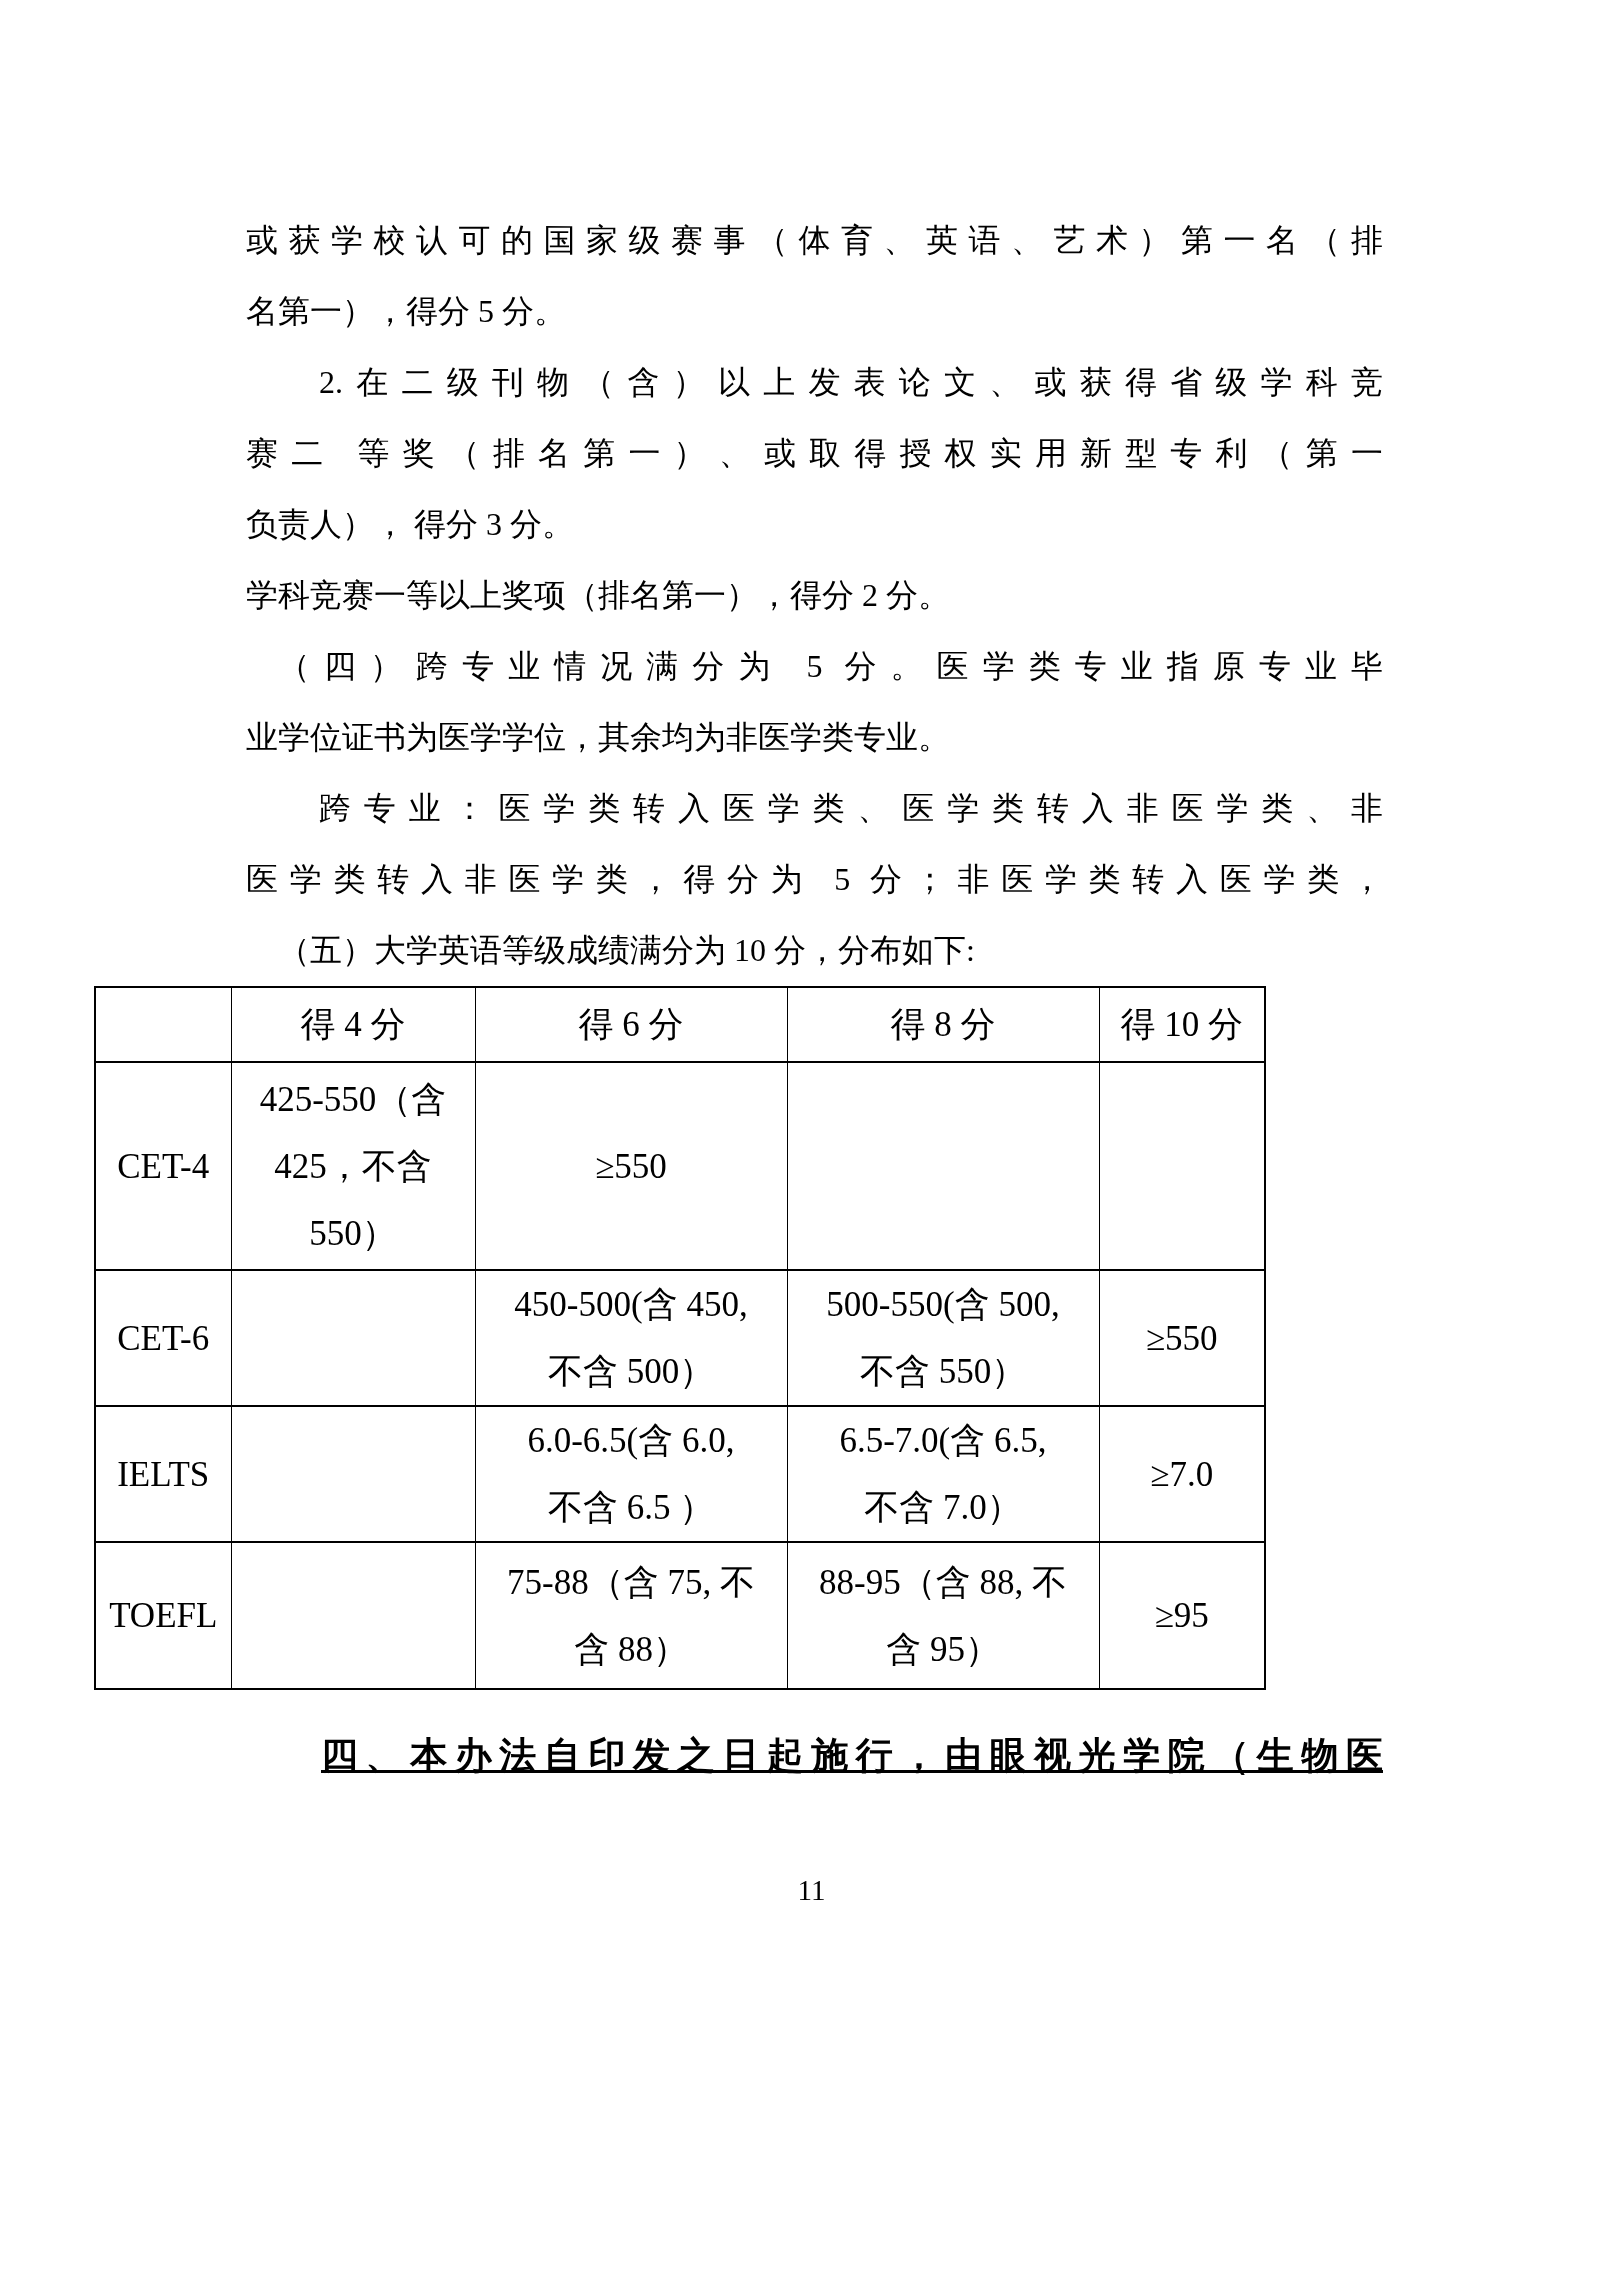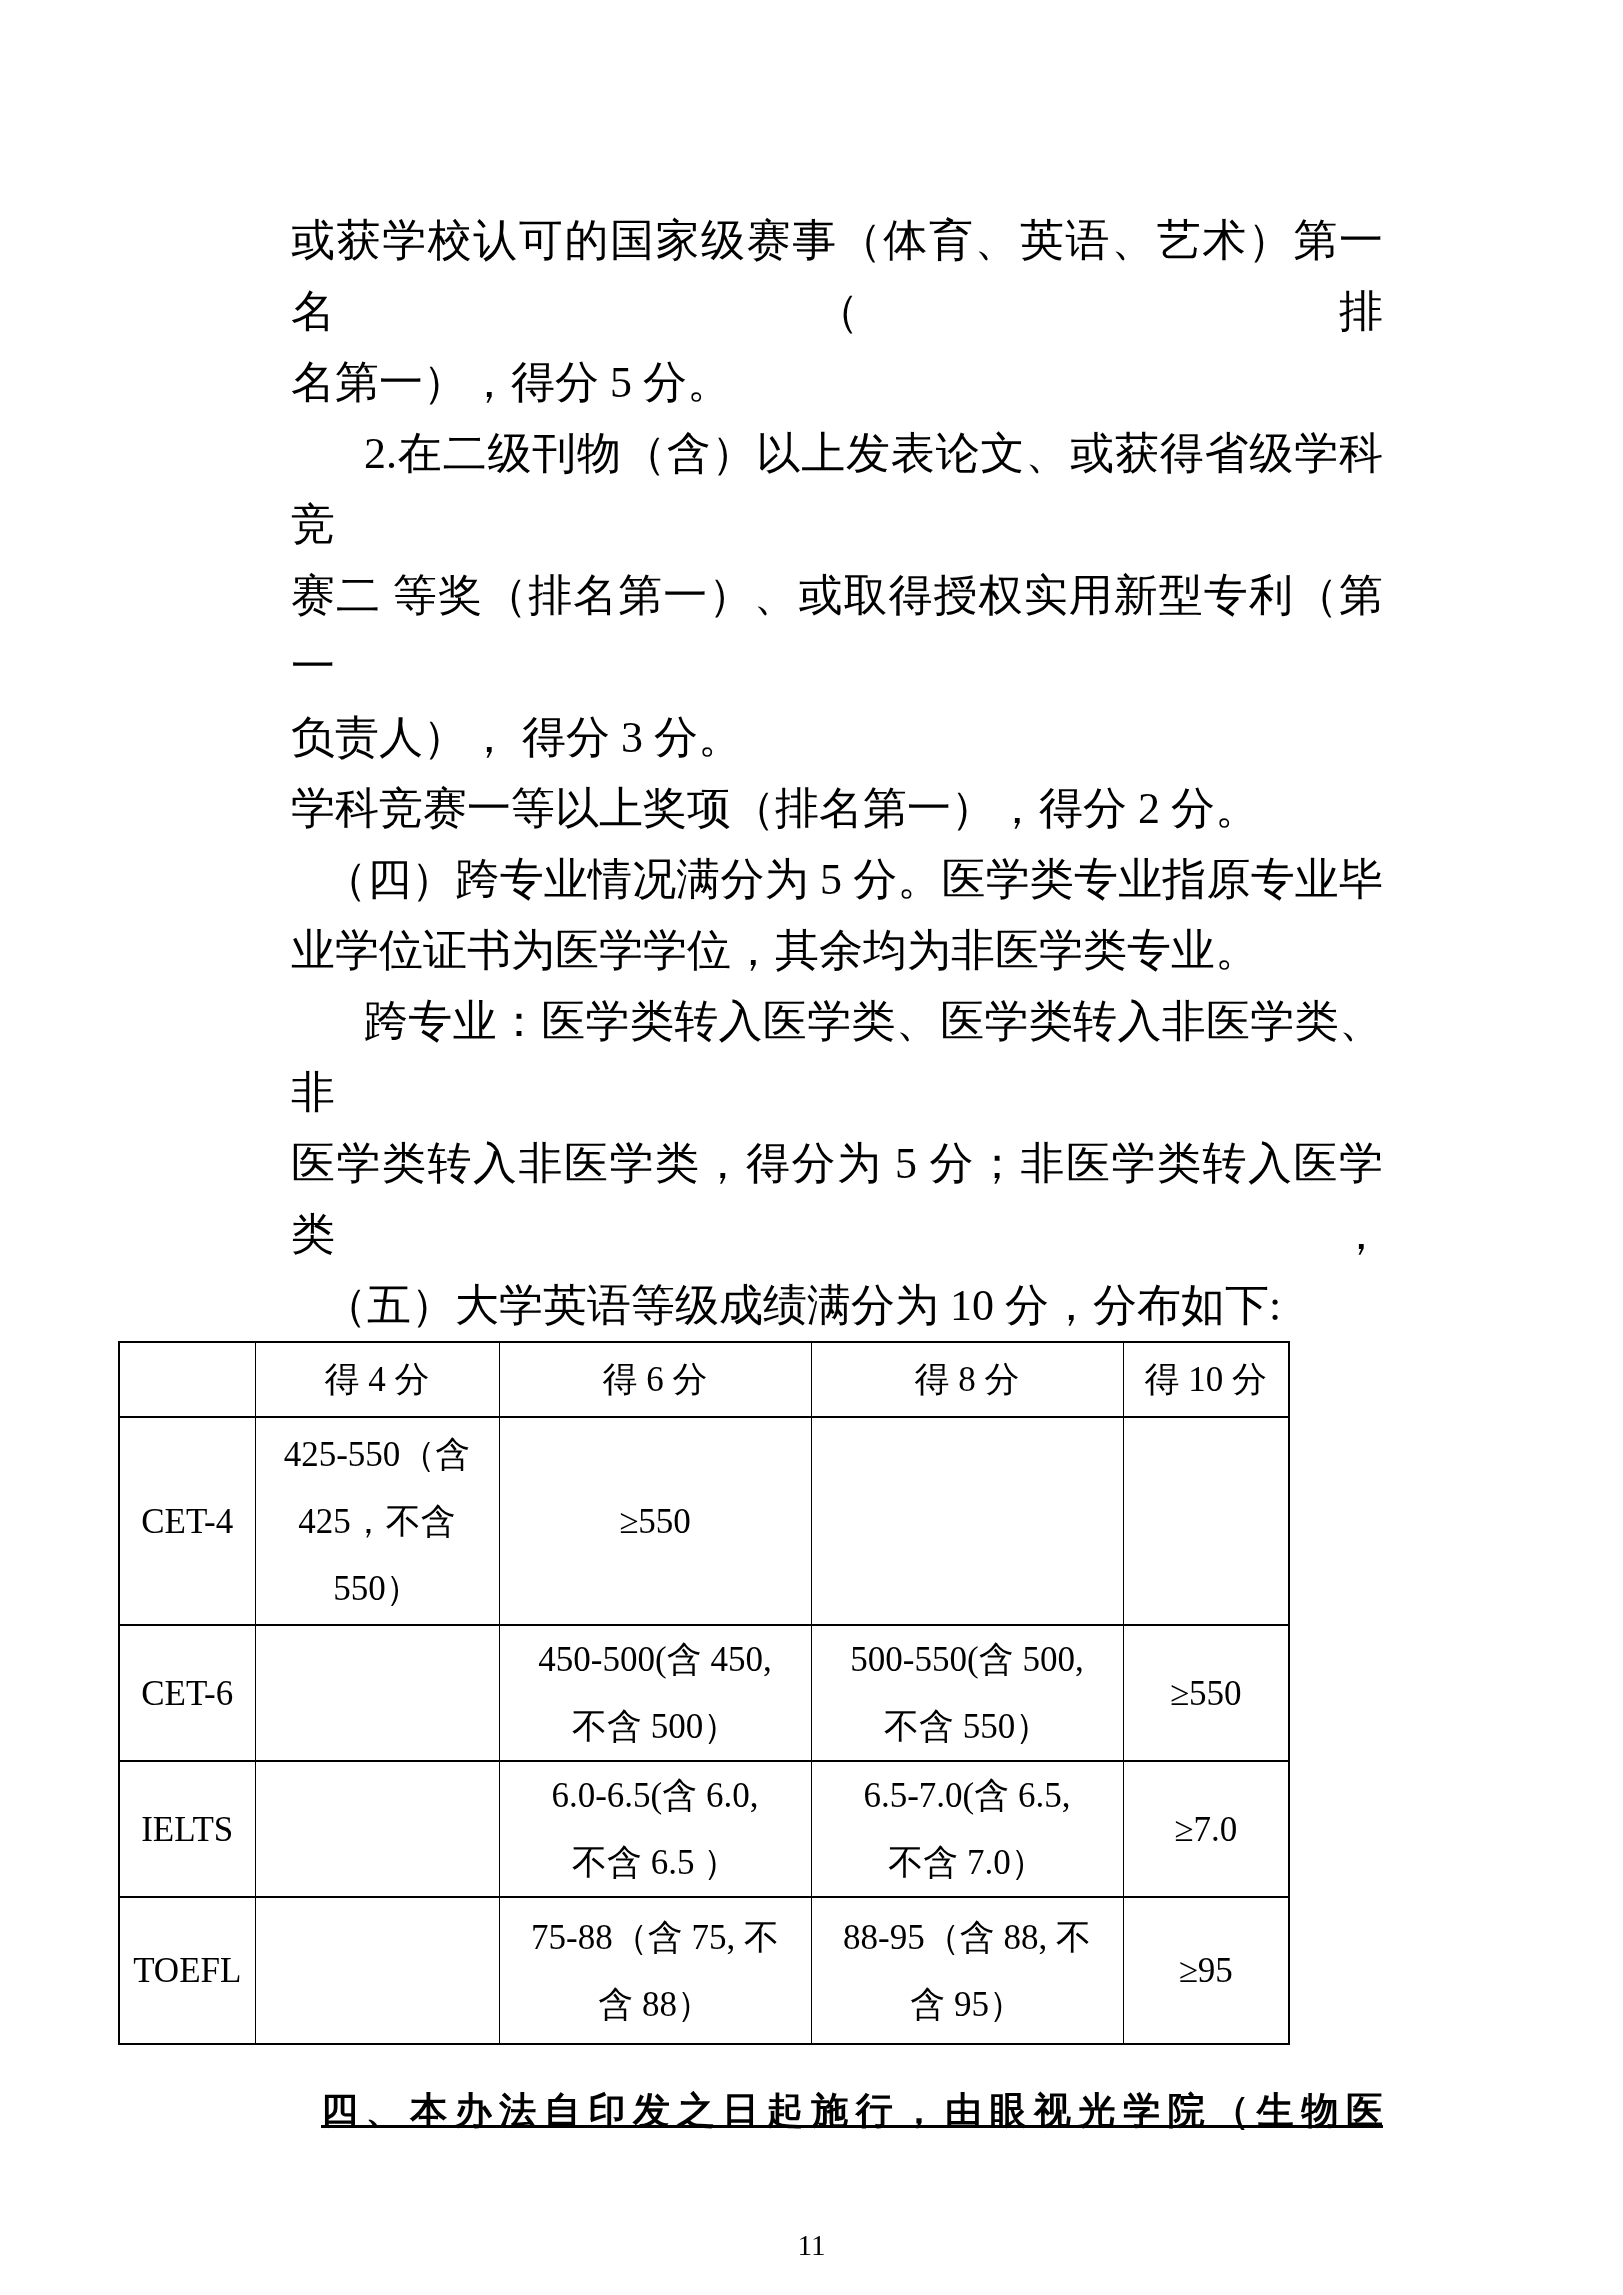--- a/index.html
+++ b/index.html
@@ -10,31 +10,30 @@
     margin: 0 auto;
     background: #ffffff;
     color: #000000;
     font-family: "Liberation Serif", "DejaVu Serif", serif;
     overflow: hidden;
     box-sizing: border-box;
   }
   
   .body-text {
     padding: 205px 240px 0 246px;
-    font-size: 44px;
+    font-size: 32px;
     line-height: 71px;
-    margin-left: 45px;
   }
   .line { min-height: 71px; }
   .line.ind2 { text-indent: 73px; }
   .line.ind1 { text-indent: 32px; }
   .line.full { text-align: justify; text-align-last: justify; }
   
   table.score-table {
-    margin-left: 118px;
+    margin-left: 94px;
     width: 1172px;
     table-layout: fixed;
     border-collapse: collapse;
     border: 2.4px solid #000;
     font-size: 35px;
   }
   table.score-table col.c1 { width: 136px; }
   table.score-table col.c2 { width: 244px; }
   table.score-table col.c3 { width: 312px; }
   table.score-table col.c4 { width: 312px; }

